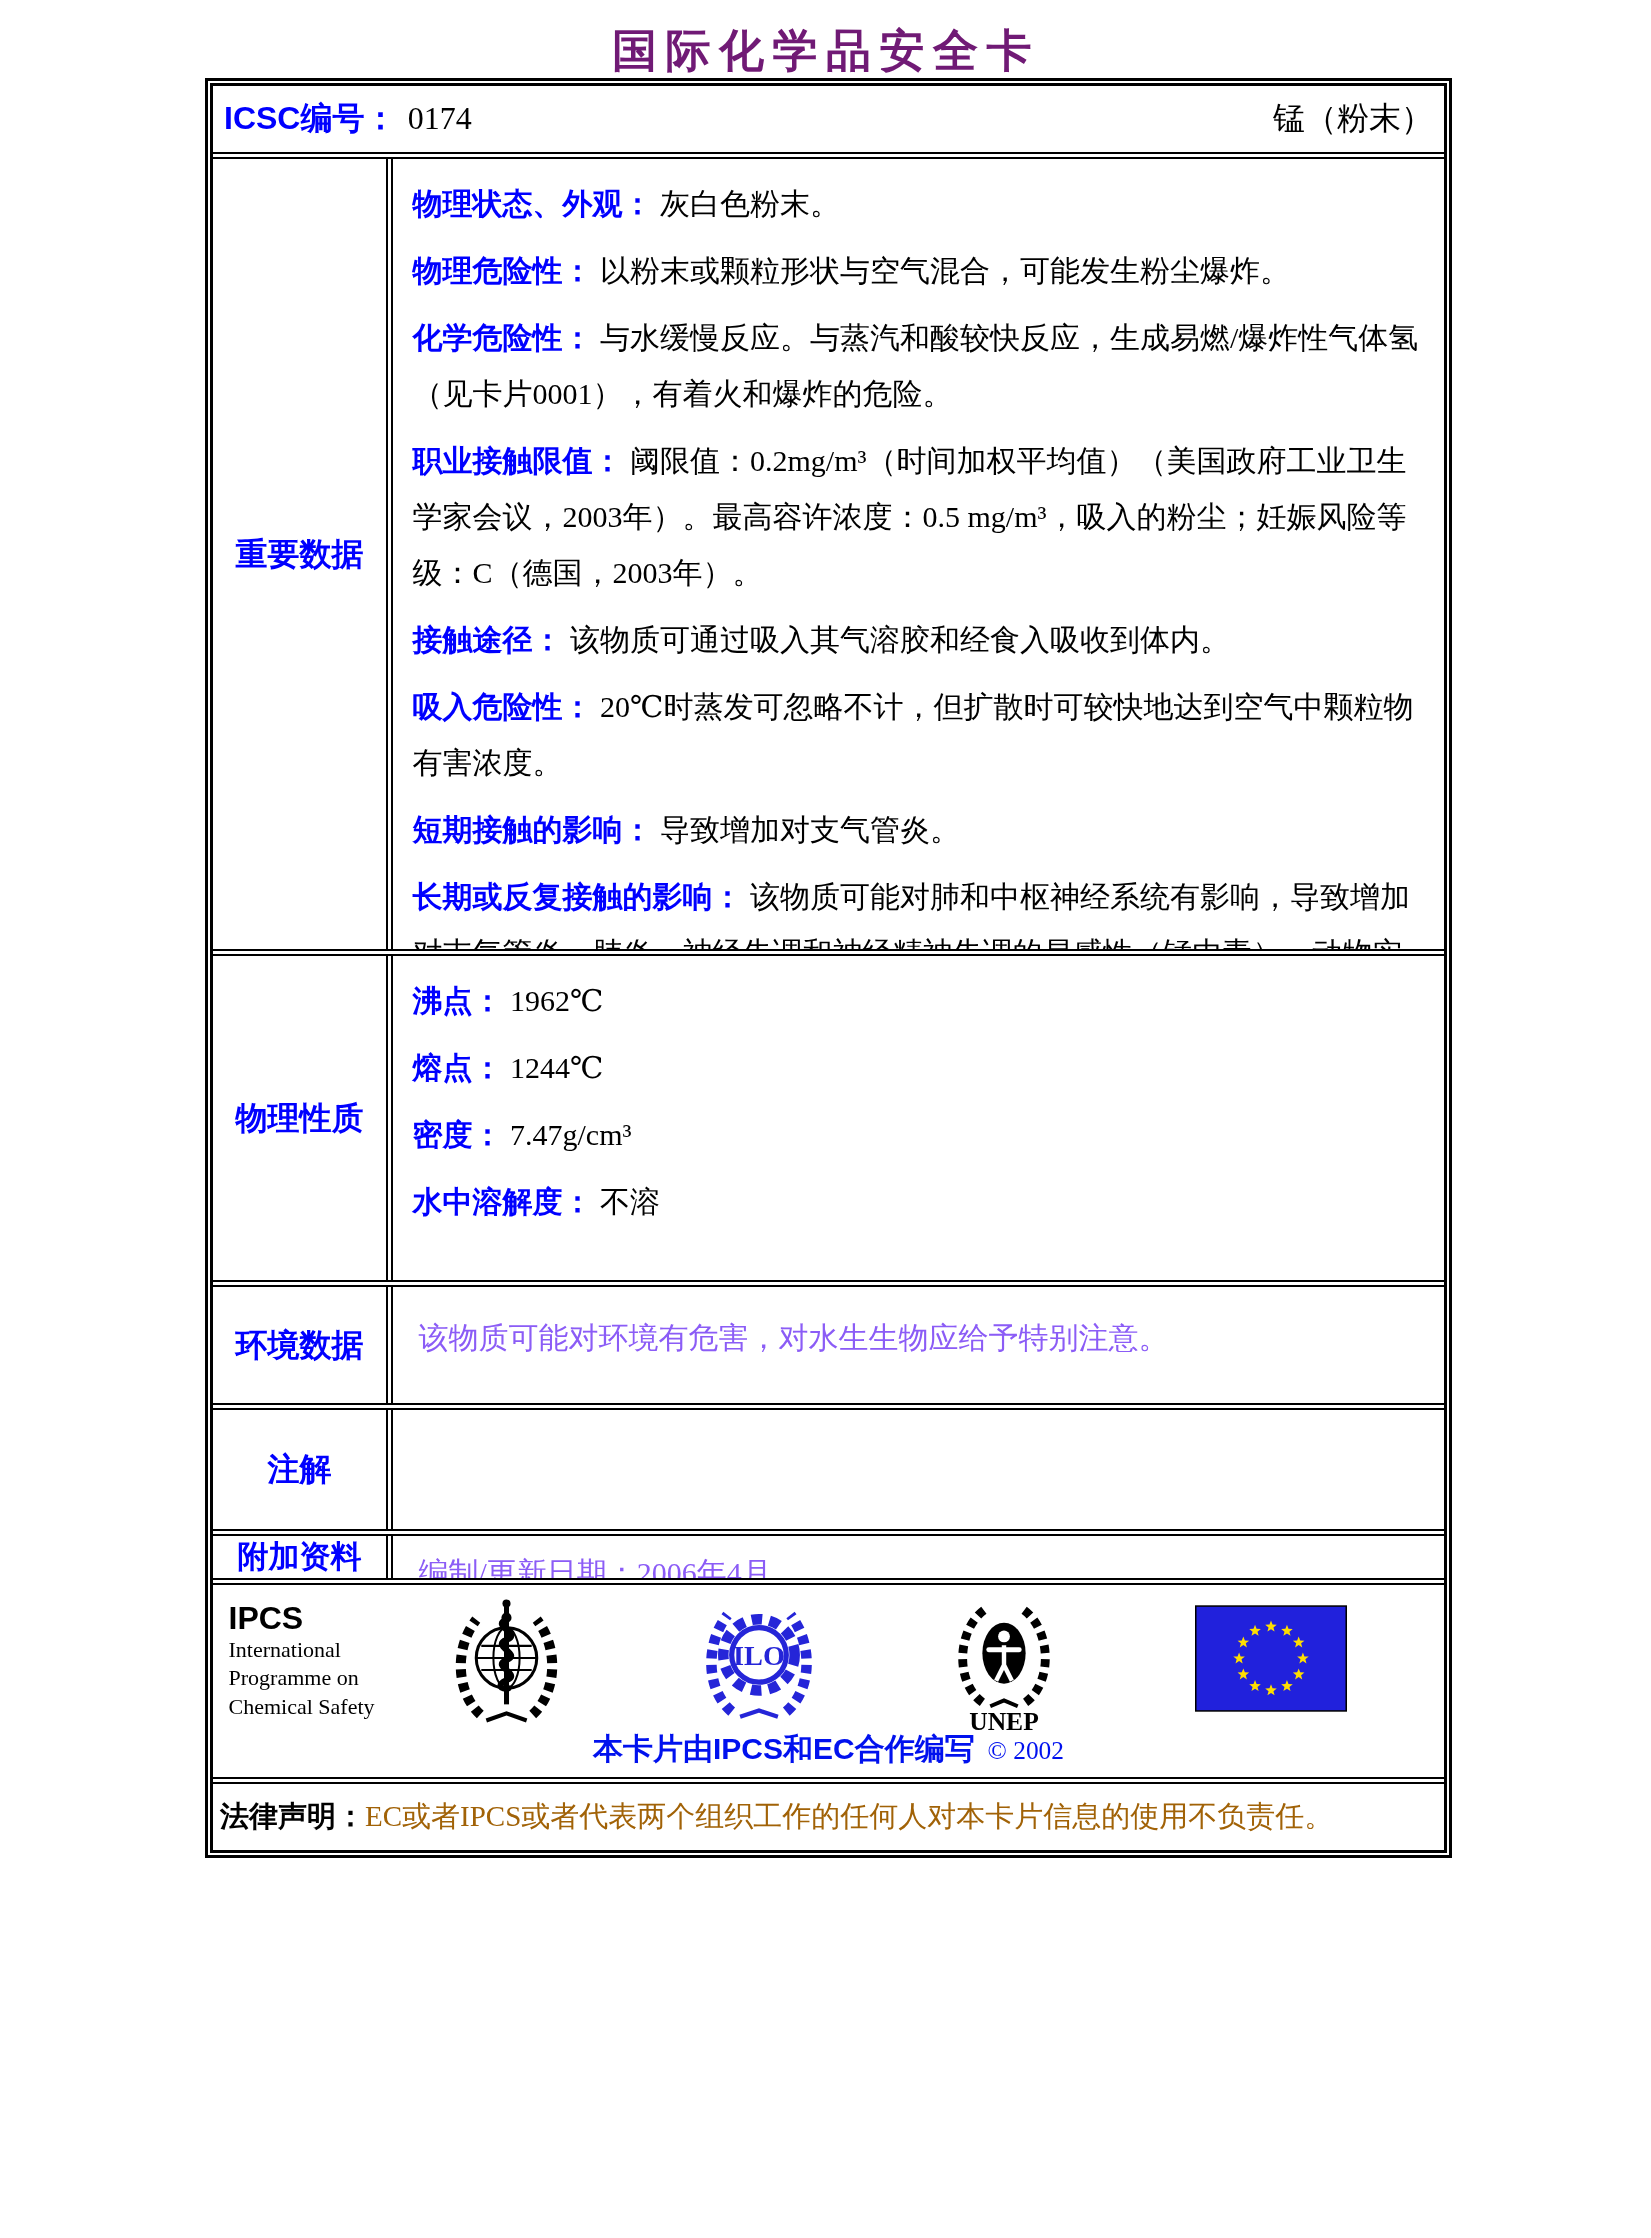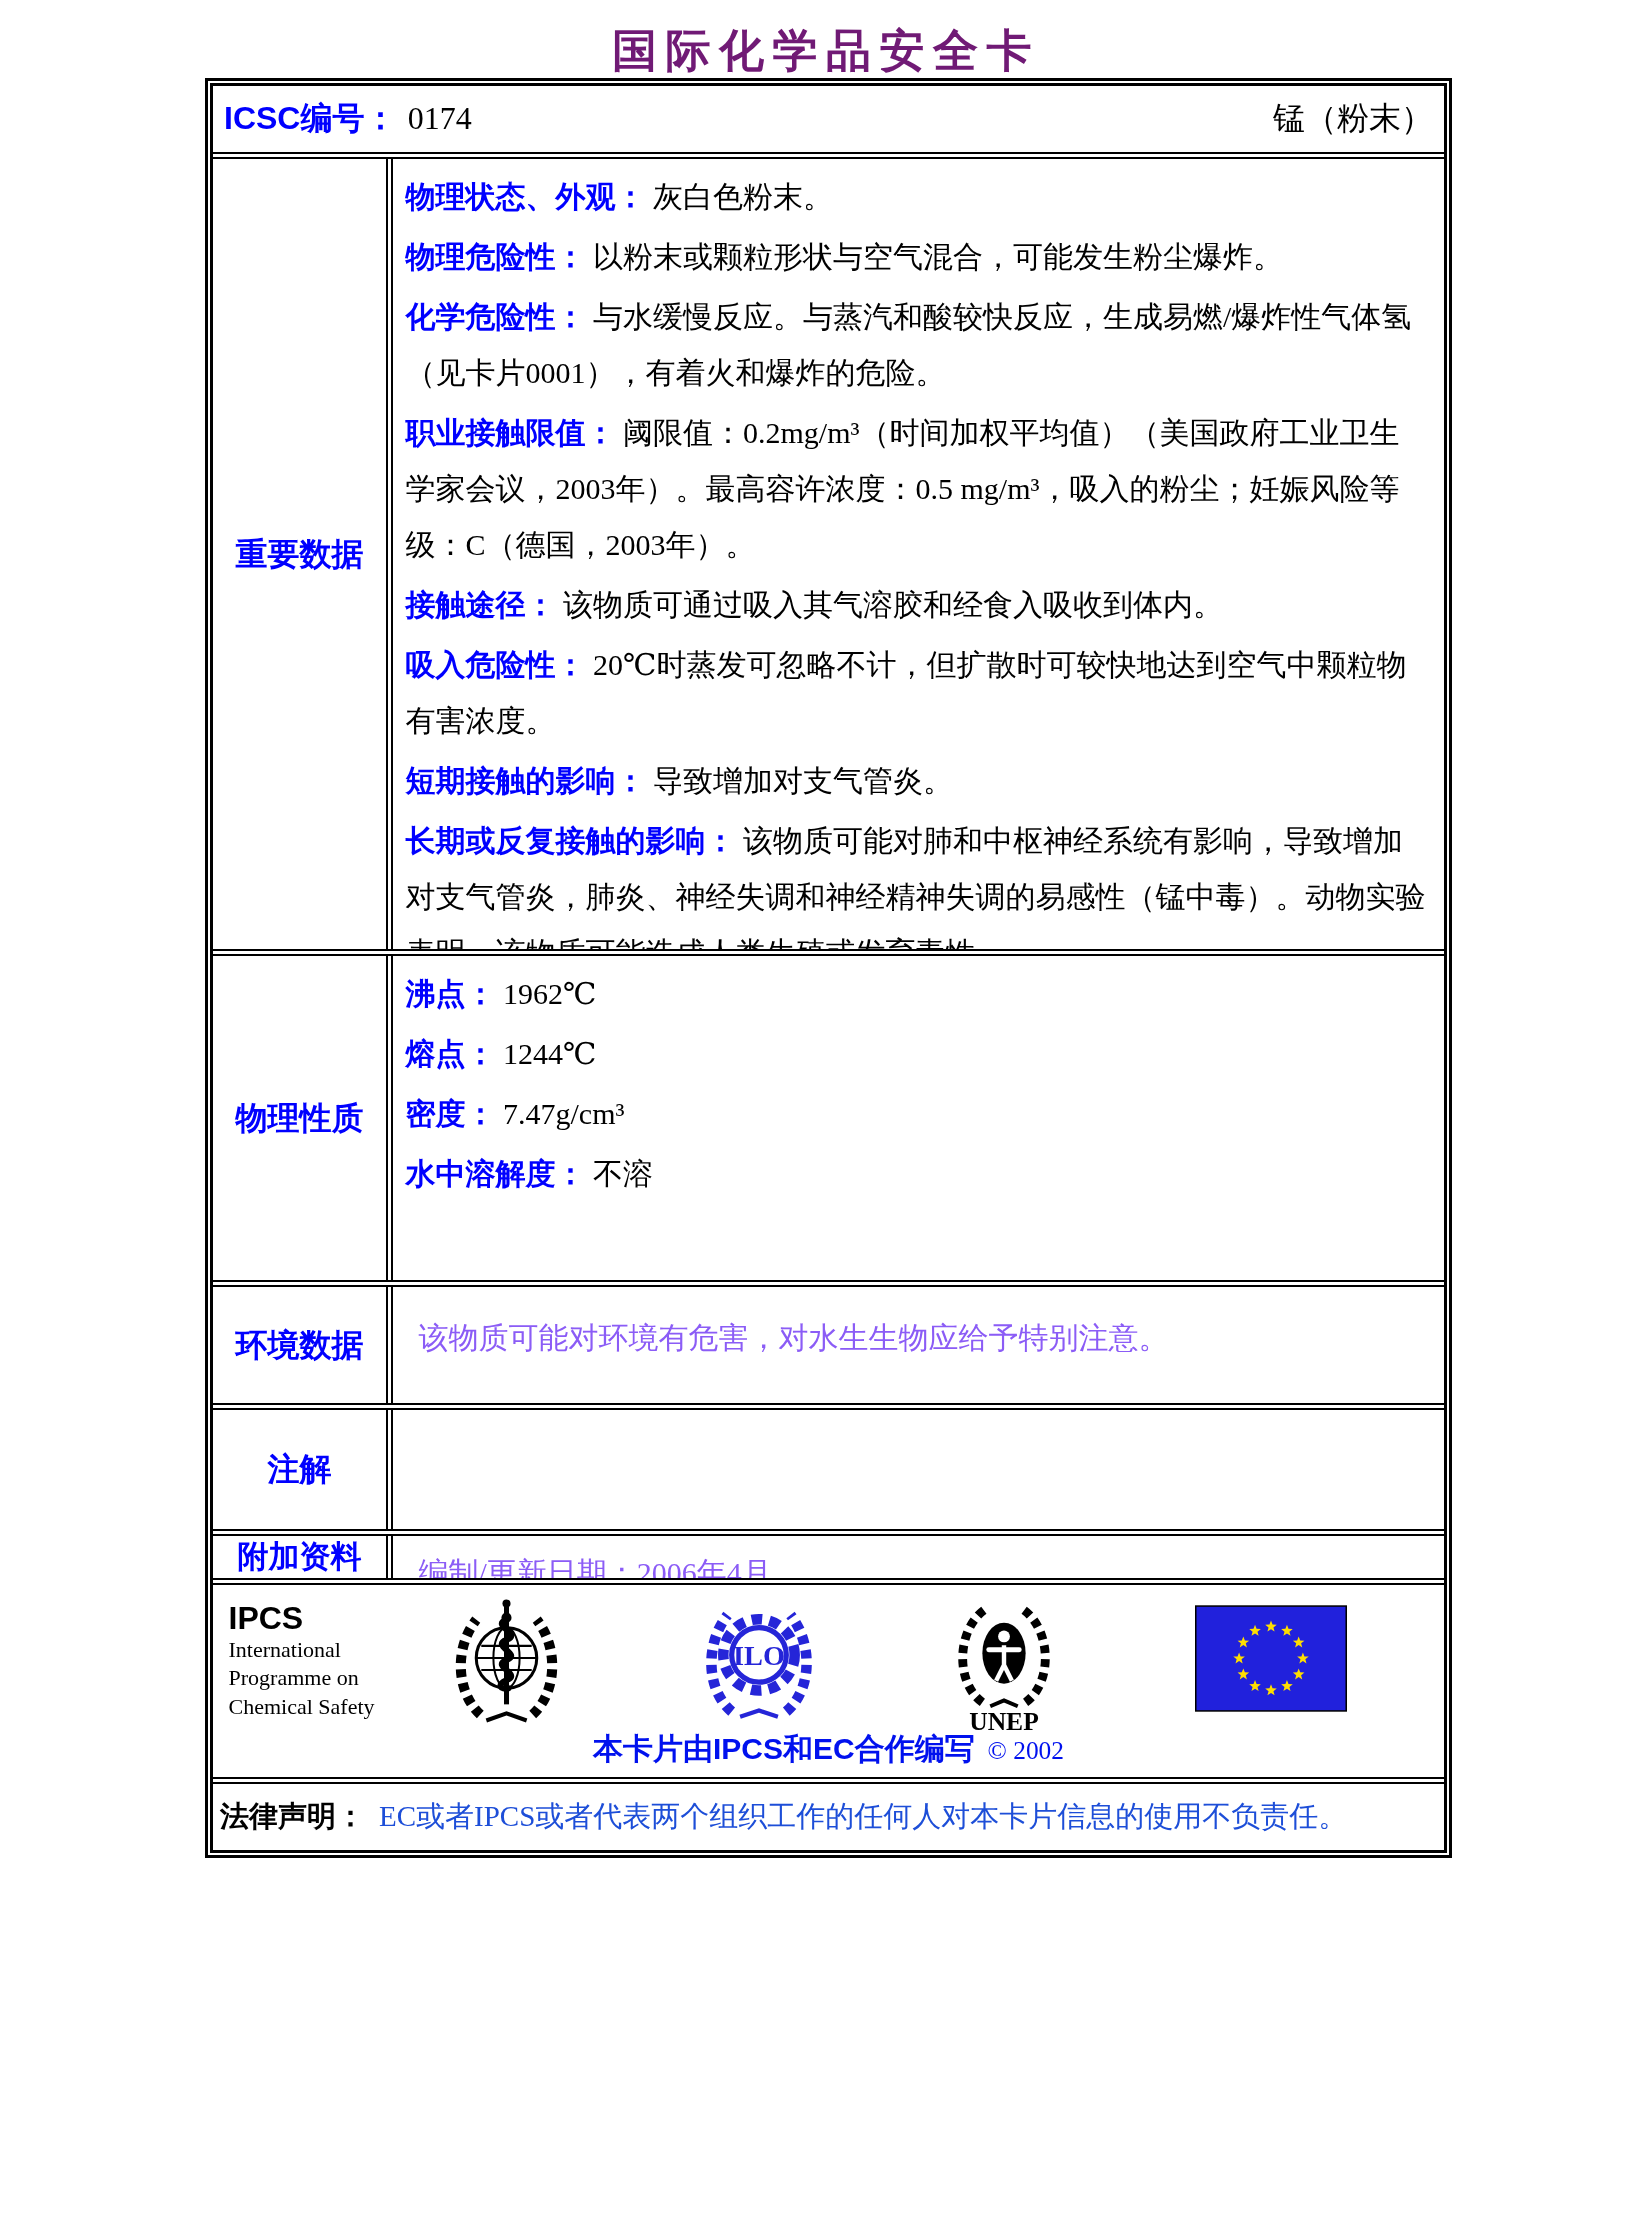--- a/index.html
+++ b/index.html
@@ -11,21 +11,21 @@
   body{width:1652px;height:2239px;background:#fff;position:relative;font-family:var(--serif)}
   .title{margin:0;padding-top:21px;height:78px;text-align:center;color:#701a75;
          font-family:var(--sans);font-weight:bold;font-size:45px;letter-spacing:8.5px}
   .card{margin-left:205px;width:1247px;border:8.5px double #000;background:#fff}
   .row{position:relative;border-bottom:7.8px double #000;background:#fff}
   .split{display:flex}
   .label-cell{flex:none;width:180px;border-right:7.8px double #000;display:flex;
               align-items:center;justify-content:center;text-align:center;
               color:#0000FF;font-family:var(--sans);font-weight:bold;font-size:32px;line-height:1.2}
   .content-cell{flex:1;padding:5.6px 11.3px 0 8.5px;overflow:hidden}
-  .item{margin:4px;font-size:30px;line-height:56px;color:#000;font-family:var(--serif)}
+  .item{margin:11px;font-size:30px;line-height:56px;color:#000;font-family:var(--serif)}
   .item .k,.plain-k{color:#0000FF;font-family:var(--sans);font-weight:bold}
   .plain{margin:17px;font-size:30px;line-height:41px;padding-top:7px;color:#8b5cf6;font-family:var(--serif)}
   
   .r-header{height:73px;display:flex;align-items:center;justify-content:space-between;padding:0 11px}
   .r-header .icsc-no{display:flex;align-items:baseline}
   .r-header .lbl{color:#0000FF;font-family:var(--sans);font-weight:bold;font-size:32px}
   .r-header .val{color:#000;font-size:32px;margin-left:11.3px;font-family:var(--serif)}
   .r-header .substance{color:#000;font-size:32px;font-family:var(--serif)}
   .r-important{height:797px}
   .r-physical{height:331px}
@@ -39,21 +39,21 @@
   .logos-strip{display:flex;align-items:flex-start}
   .ipcs{flex:none;width:233px;padding:7px 0 0 15.5px;color:#000}
   .ipcs-title{font-family:var(--sans);font-weight:bold;font-size:32px;line-height:1.1}
   .ipcs-line{font-family:Liberation Serif, serif;font-size:22px;line-height:1.3}
   .logo-slot{flex:1;display:flex;align-items:flex-start;justify-content:flex-start}
   .caption{position:absolute;left:0;right:0;bottom:7px;text-align:center}
   .caption .cap-main{color:#0011EE;font-family:var(--sans);font-weight:bold;font-size:30px}
   .caption .cap-copy{color:#0011EE;font-family:var(--serif);font-size:25.4px;margin-left:10px}
   .r-legal{height:66px;border-bottom:none;display:flex;align-items:center;padding:0 7px}
   .r-legal .k{color:#000;font-family:var(--sans);font-weight:bold;font-size:29px}
-  .r-legal .v{color:#1d4ed8;font-family:var(--serif);font-size:29px;margin-left:14px}
+  .r-legal .v{color:#a16207;font-family:var(--serif);font-size:29px;margin-left:0}
   svg text{font-family:var(--serif)}
 </style>
 </head>
 <body>
 
 <div class="page">
 
   <h1 class="title">国际化学品安全卡</h1>
 
   <div class="card">

